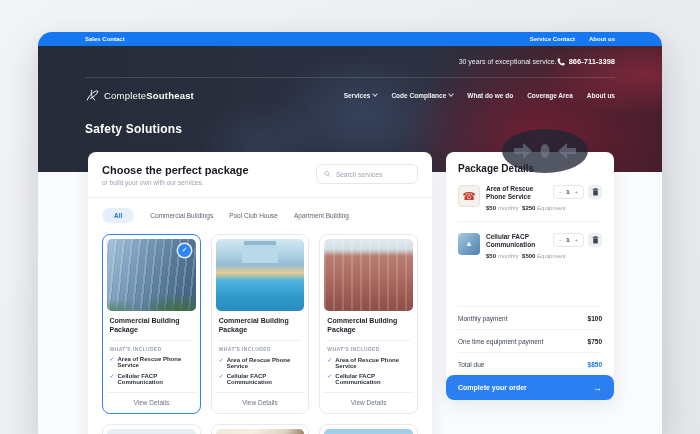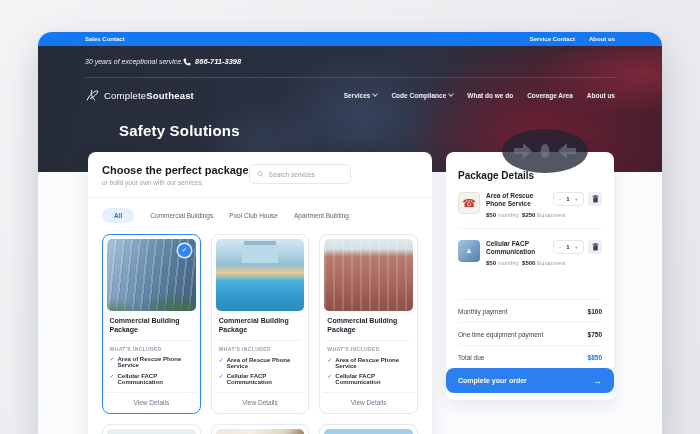--- a/index.html
+++ b/index.html
@@ -18,42 +18,42 @@
 
   
   .hero { position:relative; height:126px; padding:0 47px;
     background:
       radial-gradient(ellipse 150px 60px at 97% 22%, rgba(170,45,70,.55), transparent 70%),
       radial-gradient(ellipse 190px 130px at 80% 72%, rgba(128,28,52,.72), transparent 72%),
       radial-gradient(ellipse 130px 90px at 52% 55%, rgba(78,108,158,.30), transparent 70%),
       radial-gradient(ellipse 90px 70px at 36% 80%, rgba(90,120,170,.18), transparent 70%),
       linear-gradient(100deg,#262b38 0%,#2a3040 45%,#2d3040 62%,#3c2530 80%,#451d2b 100%);
   }
-  .hero-row1 { height:31px; display:flex; justify-content:flex-start; align-items:center; position:relative; z-index:2;font-style:italic; }
+  .hero-row1 { height:31px; display:flex; justify-content:flex-end; align-items:center; position:relative; z-index:2; }
   .tagline { font-size:7px; color:#e9ebf0; }
   .phone { display:flex; align-items:center; gap:4px; color:#fff; font-size:7.5px; font-weight:bold; }
   .hero-div { border-top:1px solid rgba(255,255,255,.14); position:relative; z-index:2; }
   .hero-row2 { height:34px; display:flex; justify-content:space-between; align-items:center; position:relative; z-index:2; }
   .logo { display:flex; align-items:center; gap:4px; }
   .logo-name { font-size:9.5px; color:#fff; letter-spacing:.2px; }
   .logo-name .l1 { font-weight:normal; } .logo-name .l2 { font-weight:bold; }
   .nav { display:flex; gap:14px; align-items:center; }
   .nav-item { font-size:6.5px; font-weight:bold; color:#eef1f5; display:flex; align-items:center; gap:3px; cursor:pointer; }
   .chev { width:4px; height:4px; border-right:1.2px solid #c9cfd9; border-bottom:1.2px solid #c9cfd9;
           transform:rotate(45deg); margin-top:-2px; }
-  .hero-title { font-size:15px; font-weight:bold; color:#fff; margin-top:10px; position:relative; z-index:2; letter-spacing:.2px;margin-left:34px; }
+  .hero-title { font-size:12px; font-weight:bold; color:#fff; margin-top:10px; position:relative; z-index:2; letter-spacing:.2px; }
   .deco { position:absolute; right:72px; top:82px; z-index:1; opacity:.9; }
 
   
   .panel { position:absolute; background:#fff; border-radius:8px; box-shadow:0 5px 18px rgba(25,35,60,.09); }
   .main-panel { left:50px; top:120px; width:344px; height:620px; padding:12px 14px; }
-  .cart-panel { left:408px; top:120px; width:168px; height:248px; padding:18px 12px; display:flex; flex-direction:column; }
-
-  
-  .mp-head { display:flex; justify-content:flex-start; align-items:flex-start; }
+  .cart-panel { left:408px; top:120px; width:168px; height:248px; padding:11px 12px; display:flex; flex-direction:column; }
+
+  
+  .mp-head { display:flex; justify-content:space-between; align-items:flex-start; }
   .mp-title { font-size:11px; font-weight:bold; color:#171a20; }
   .mp-sub { font-size:6.5px; color:#9aa2ae; margin-top:3px; }
   .search { width:102px; height:20px; border:1px solid #e4e7eb; border-radius:6px;
             display:flex; align-items:center; gap:5px; padding:0 7px; background:#fff; }
   .search input { border:0; outline:0; width:100%; font-size:6.5px; color:#5a6372; background:transparent; }
   .search input::placeholder { color:#9aa2ae; }
   .mp-divider { height:1px; background:#eef0f3; margin:11px -14px 10px; }
 
   
   .tabs { display:flex; gap:16px; align-items:center; }

